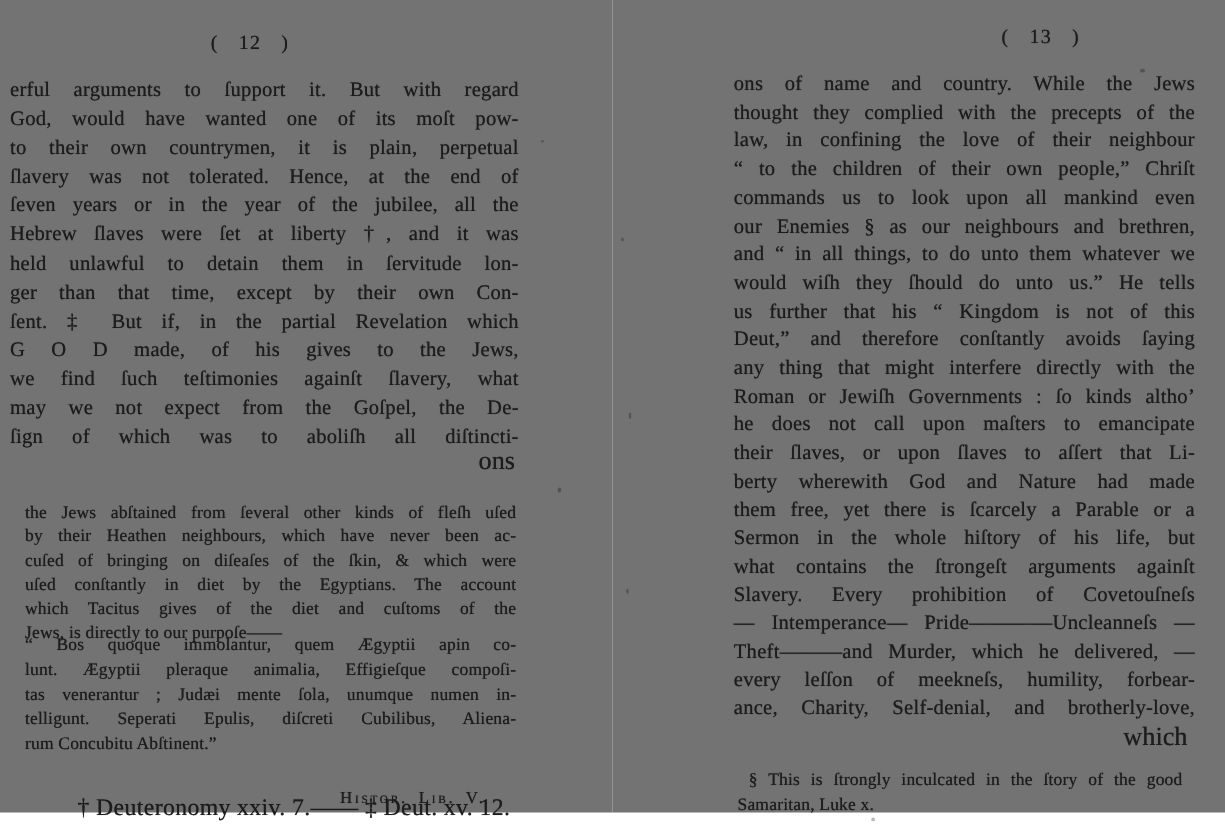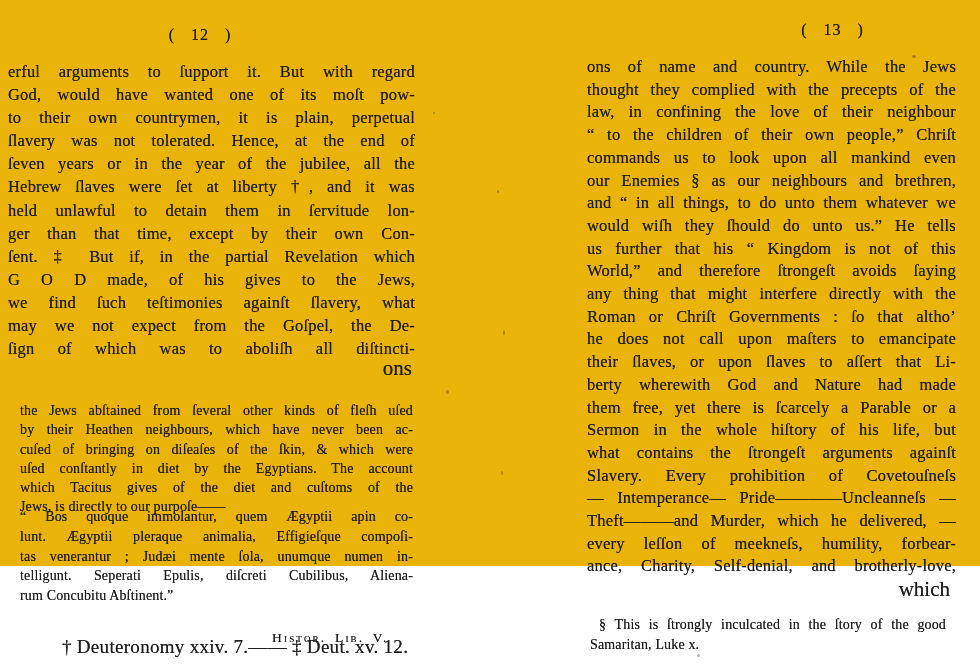--- a/index.html
+++ b/index.html
@@ -11,23 +11,23 @@
     width: 980px;
     height: 671px;
     position: relative;
     overflow: hidden;
     font-family: "Liberation Serif", "DejaVu Serif", serif;
     color: #1c1c1c;
   }
   .page {
     position: absolute;
     top: 0;
-    height: 566px;
+    height: 650px;
     width: 490px;
-    background: #eab308;
+    background: #737373;
     text-shadow: 0 0 0.6px rgba(0,0,0,0.65);
   }
   #page-12 { left: 0; }
   #page-13 { left: 490px; }
 
   .pagenum {
     position: absolute;
     text-align: center;
     font-size: 16px;
     letter-spacing: 1px;
@@ -141,23 +141,23 @@
   <div class="body-text">
       <div class="tline">ons of name and country. While the Jews</div>
       <div class="tline">thought they complied with the precepts of the</div>
       <div class="tline">law, in confining the love of their neighbour</div>
       <div class="tline">“ to the children of their own people,” Chriſt</div>
       <div class="tline">commands us to look upon all mankind even</div>
       <div class="tline">our Enemies § as our neighbours and brethren,</div>
       <div class="tline">and “ in all things, to do unto them whatever we</div>
       <div class="tline">would wiſh they ſhould do unto us.” He tells</div>
       <div class="tline">us further that his “ Kingdom is not of this</div>
-      <div class="tline">World,” and therefore ſtrongeſt avoids ſaying</div>
+      <div class="tline">Deut,” and therefore conſtantly avoids ſaying</div>
       <div class="tline">any thing that might interfere directly with the</div>
-      <div class="tline">Roman or Chriſt Governments : ſo that altho’</div>
+      <div class="tline">Roman or Jewiſh Governments : ſo kinds altho’</div>
       <div class="tline">he does not call upon maſters to emancipate</div>
       <div class="tline">their ſlaves, or upon ſlaves to aſſert that Li-</div>
       <div class="tline">berty wherewith God and Nature had made</div>
       <div class="tline">them free, yet there is ſcarcely a Parable or a</div>
       <div class="tline">Sermon in the whole hiſtory of his life, but</div>
       <div class="tline">what contains the ſtrongeſt arguments againſt</div>
       <div class="tline">Slavery. Every prohibition of Covetouſneſs</div>
       <div class="tline">— Intemperance— Pride————Uncleanneſs —</div>
       <div class="tline">Theft———and Murder, which he delivered, —</div>
       <div class="tline">every leſſon of meekneſs, humility, forbear-</div>

